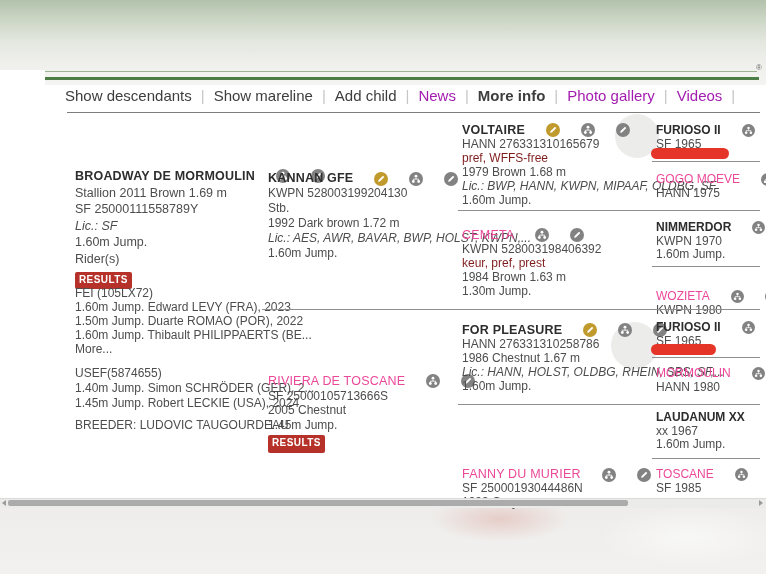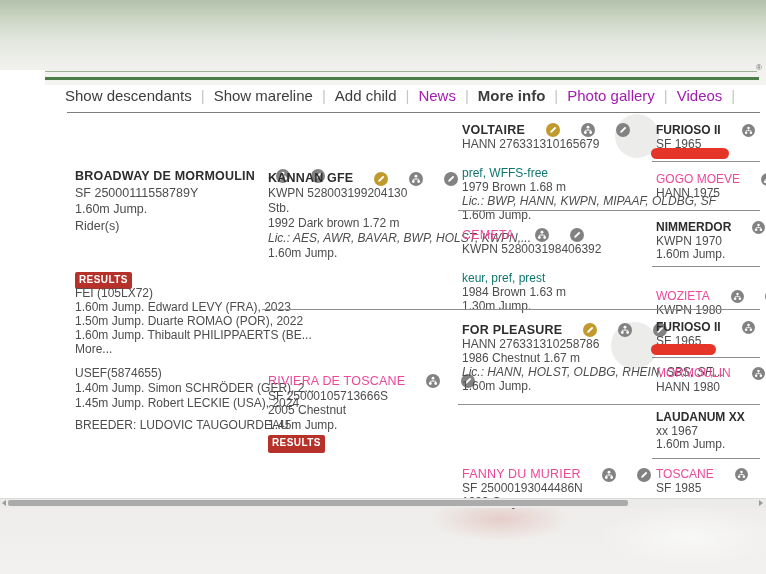--- a/index.html
+++ b/index.html
@@ -33,21 +33,21 @@
   .horse{position:absolute;font-size:12px;color:#4d4d4d;white-space:nowrap;}
   .lh165{line-height:16.5px;font-size:12.5px;}
   .lh15{line-height:15px;}
   .lh145{line-height:14.5px;}
   .lh14{line-height:14px;}
   .lh135{line-height:13.5px;}
   .name-row{display:flex;align-items:center;gap:21px;}
   .hname{font-weight:bold;color:#2d2d2d;font-size:12.5px;letter-spacing:.2px;cursor:pointer;}
   .hname.sm{font-size:12px;letter-spacing:0;}
   .hname.reg-w{font-weight:normal;color:#ec4899;}
-  .green{color:#0f766e;margin-top:15px;}
+  .green{color:#7f1d1d;}
   .lic{font-style:italic;}
   .link{cursor:pointer;}
   .badge{display:inline-block;background:#b5312a;color:#fff;font-weight:bold;font-size:10px;
          padding:1px 4px 2px;border-radius:2px;letter-spacing:.4px;}
   .icon-c{width:14px;height:14px;border-radius:50%;background:#828282;display:inline-flex;
           align-items:center;justify-content:center;flex:0 0 auto;cursor:pointer;}
   .icon-c.gold{background:#c09a2c;}
   .icon-c.s13{width:13px;height:13px;}
   .icon-c svg{display:block;}
 
@@ -107,21 +107,23 @@
             <circle cx="9.2" cy="9" r="1.7" fill="#fff"></circle>
             <path d="M6 4.4v1.8M2.8 6.2h6.4M2.8 6.2v1.2M9.2 6.2v1.2" stroke="#fff" stroke-width="1" fill="none"></path>
           </svg>
         </span>
       <span class="icon-c">
           <svg width="10" height="10" viewBox="0 0 12 12">
             <path d="M8.4 2l1.6 1.6-5.3 5.3-2.1.5.5-2.1z" fill="#fff"></path>
           </svg>
         </span>
     </div>
+    <div>Stallion 2011 Brown 1.69 m</div>
     <div>SF 25000111558789Y</div>
+    <div class="lic">Lic.: SF</div>
     <div>1.60m Jump.</div>
     <div><span class="link">Rider(s)</span></div>
   </div>
 
   <div class="horse lh14" style="left:75px;top:272px;">
     <div style="height:14px;"><span class="badge">RESULTS</span></div>
     <div>FEI (105LX72)</div>
     <div>1.60m Jump. Edward LEVY (FRA), 2023</div>
     <div>1.50m Jump. Duarte ROMAO (POR), 2022</div>
     <div>1.60m Jump. Thibault PHILIPPAERTS (BE...</div>

